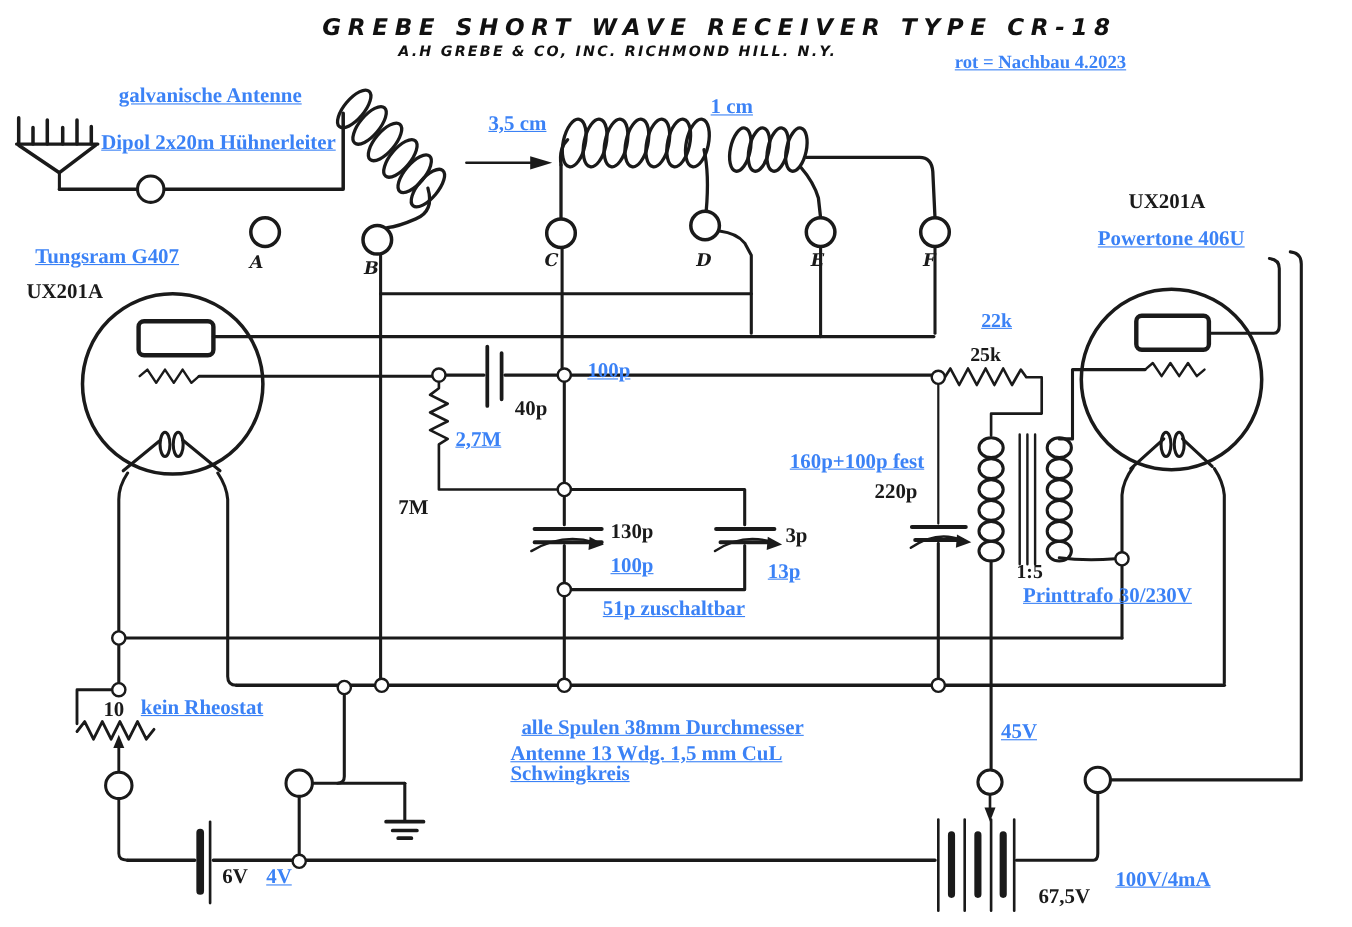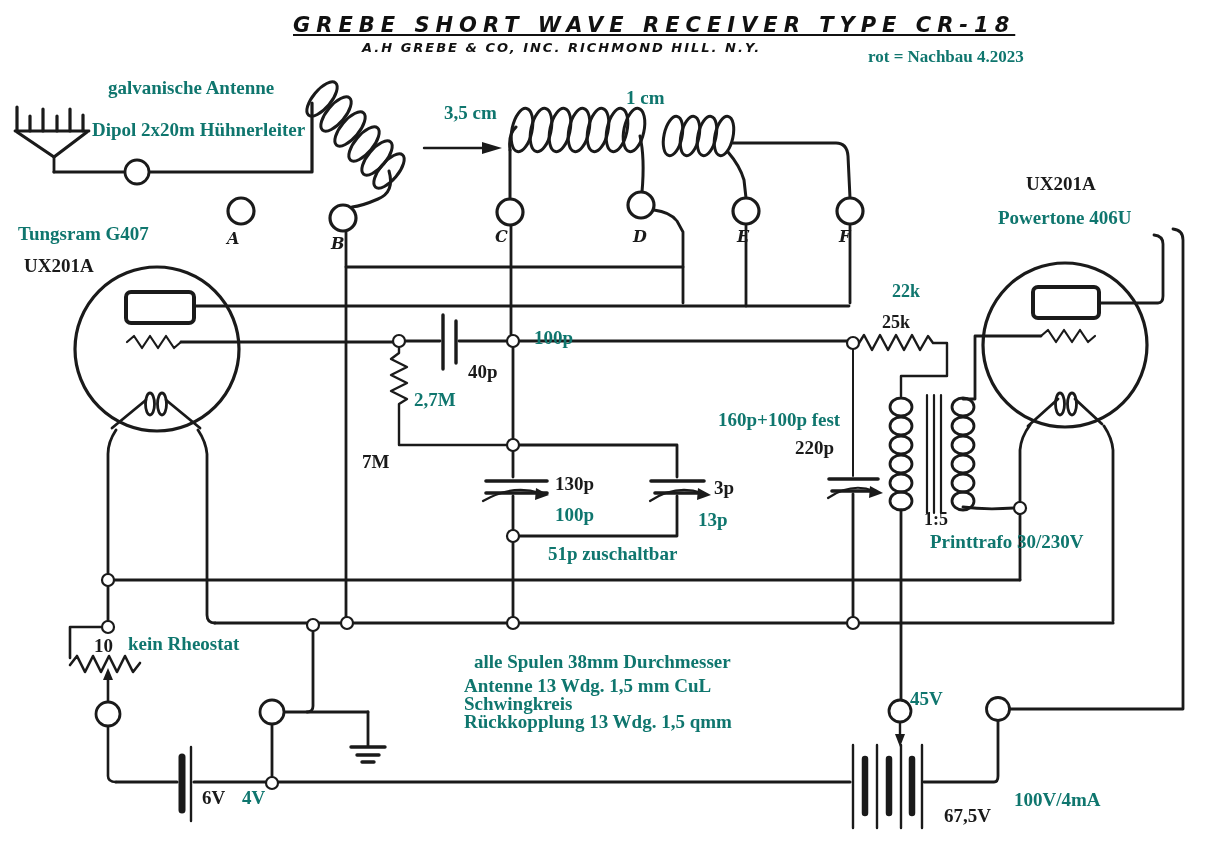--- a/index.html
+++ b/index.html
@@ -1,20 +1,20 @@
 <!DOCTYPE html>
 <html><head>
 <meta charset="utf-8">
 <style>
   html,body{margin:0;padding:0;background:#fff;}
   .stage{position:relative;width:1229px;height:843px;background:#ffffff;overflow:hidden;
          font-family:"Liberation Serif",serif;}
   svg{position:absolute;left:0;top:0;}
   .lbl{position:absolute;font-weight:bold;color:#1a1a1a;font-size:19px;white-space:nowrap;line-height:1.05;}
-  .red{color:#0f766e;}
+  .red{color:#3b82f6;text-decoration:underline;}
   .sm{font-size:18px;}
   .term{font-style:italic;font-size:16px;font-family:"DejaVu Serif",serif;}
   .title{font-family:"DejaVu Sans",sans-serif;font-weight:bold;font-style:italic;
          letter-spacing:6px;font-size:21px;color:#111;}
   .subtitle{font-family:"DejaVu Sans",sans-serif;font-weight:bold;font-style:italic;
          letter-spacing:2px;font-size:13px;color:#111;}
   .note{font-size:17px;}
 </style>
 </head>
 <body>
@@ -224,37 +224,37 @@
         <circle cx="241" cy="211" r="13"></circle>
           <circle cx="343" cy="218" r="13"></circle>
         <circle cx="510" cy="212" r="13"></circle>
           <circle cx="641" cy="205" r="13"></circle>
         <circle cx="746" cy="211" r="13"></circle>
           <circle cx="850" cy="211" r="13"></circle>
       </g>
     </g>
   </svg>
 
-  <div class="lbl title" style="left:293px;top:14px;text-decoration:underline;">GREBE  SHORT  WAVE  RECEIVER  TYPE CR-18</div>
+  <div class="lbl title" style="left:293px;top:14px;">GREBE  SHORT  WAVE  RECEIVER  TYPE CR-18</div>
   <div class="lbl subtitle" style="left:362px;top:41px;">A.H GREBE &amp; CO, INC.   RICHMOND HILL. N.Y.</div>
   <div class="lbl red note" style="left:868px;top:48px;">rot = Nachbau 4.2023</div>
 
   <div class="lbl red" style="left:108px;top:78px;">galvanische Antenne</div>
   <div class="lbl red" style="left:92px;top:120px;">Dipol 2x20m Hühnerleiter</div>
   <div class="lbl red" style="left:416px;top:103px;margin-left:28px;">3,5 cm</div>
-  <div class="lbl red" style="left:626px;top:88px;">1 cm</div>
+  <div class="lbl red" style="left:646px;top:88px;">1 cm</div>
 
   <div class="lbl term" style="left:227px;top:231px;">A</div>
   <div class="lbl term" style="left:331px;top:236px;">B</div>
   <div class="lbl term" style="left:495px;top:229px;">C</div>
   <div class="lbl term" style="left:633px;top:229px;">D</div>
   <div class="lbl term" style="left:737px;top:229px;">E</div>
   <div class="lbl term" style="left:839px;top:229px;">F</div>
 
-  <div class="lbl red" style="left:18px;top:224px;text-align:center;">Tungsram G407</div>
+  <div class="lbl red" style="left:32px;top:224px;text-align:center;">Tungsram G407</div>
   <div class="lbl" style="left:24px;top:256px;">UX201A</div>
   <div class="lbl" style="left:1026px;top:174px;">UX201A</div>
   <div class="lbl red" style="left:998px;top:208px;">Powertone 406U</div>
 
   <div class="lbl" style="left:468px;top:362px;">40p</div>
   <div class="lbl red" style="left:534px;top:328px;">100p</div>
   <div class="lbl red" style="left:414px;top:390px;">2,7M</div>
   <div class="lbl" style="left:362px;top:452px;">7M</div>
   <div class="lbl" style="left:555px;top:474px;">130p</div>
   <div class="lbl red" style="left:555px;top:505px;">100p</div>
@@ -266,21 +266,20 @@
   <div class="lbl red" style="left:718px;top:410px;">160p+100p fest</div>
   <div class="lbl" style="left:795px;top:438px;">220p</div>
   <div class="lbl sm" style="left:924px;top:510px;">1:5</div>
   <div class="lbl red" style="left:930px;top:532px;">Printtrafo 30/230V</div>
   <div class="lbl" style="left:94px;top:636px;">10</div>
   <div class="lbl red" style="left:128px;top:634px;">kein Rheostat</div>
 
   <div class="lbl red" style="left:474px;top:652px;">alle Spulen 38mm Durchmesser</div>
   <div class="lbl red" style="left:464px;top:676px;">Antenne 13 Wdg. 1,5 mm CuL</div>
   <div class="lbl red" style="left:464px;top:694px;">Schwingkreis</div>
-  <div class="lbl red" style="left:464px;top:712px;">Rückkopplung 13 Wdg. 1,5 qmm</div>
-
-  <div class="lbl red" style="left:910px;top:656px;margin-top:33px;">45V</div>
+
+  <div class="lbl red" style="left:910px;top:656px;">45V</div>
   <div class="lbl" style="left:202px;top:788px;">6V</div>
   <div class="lbl red" style="left:242px;top:788px;">4V</div>
   <div class="lbl" style="left:944px;top:790px;margin-top:16px;">67,5V</div>
   <div class="lbl red" style="left:1014px;top:790px;">100V/4mA</div>
 
 </div>
 
 </body></html>

